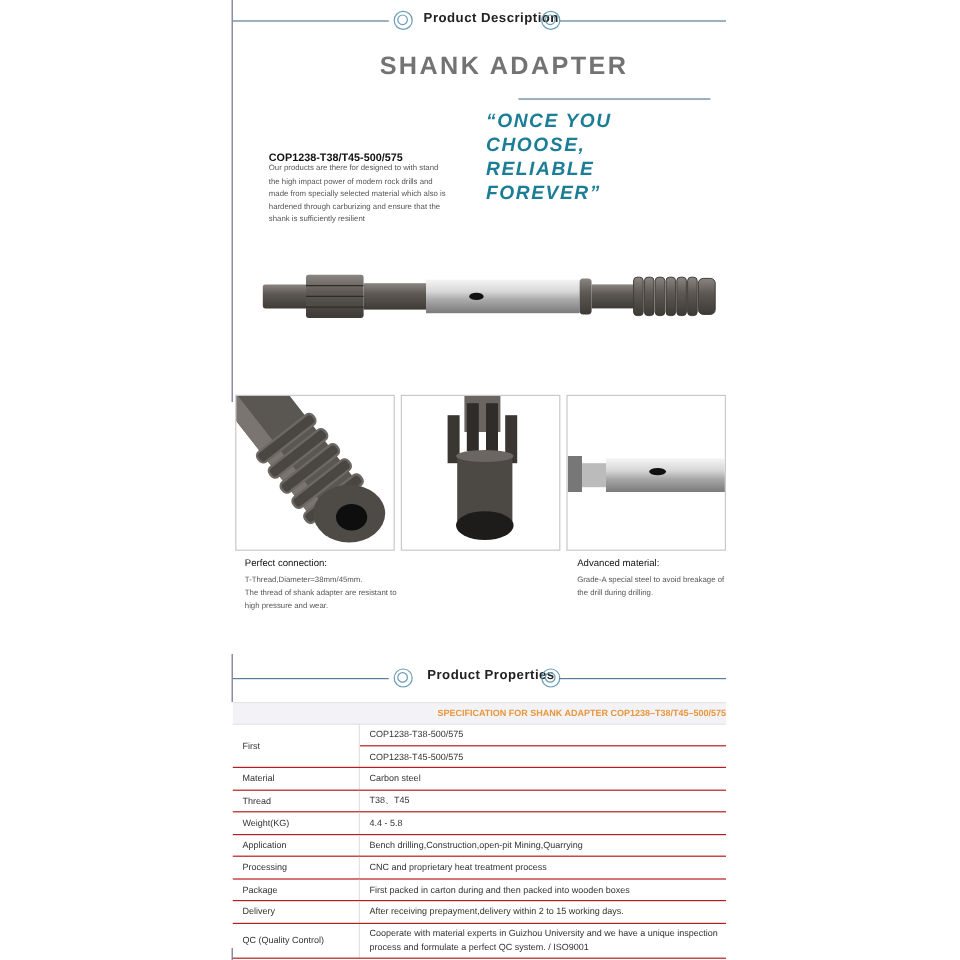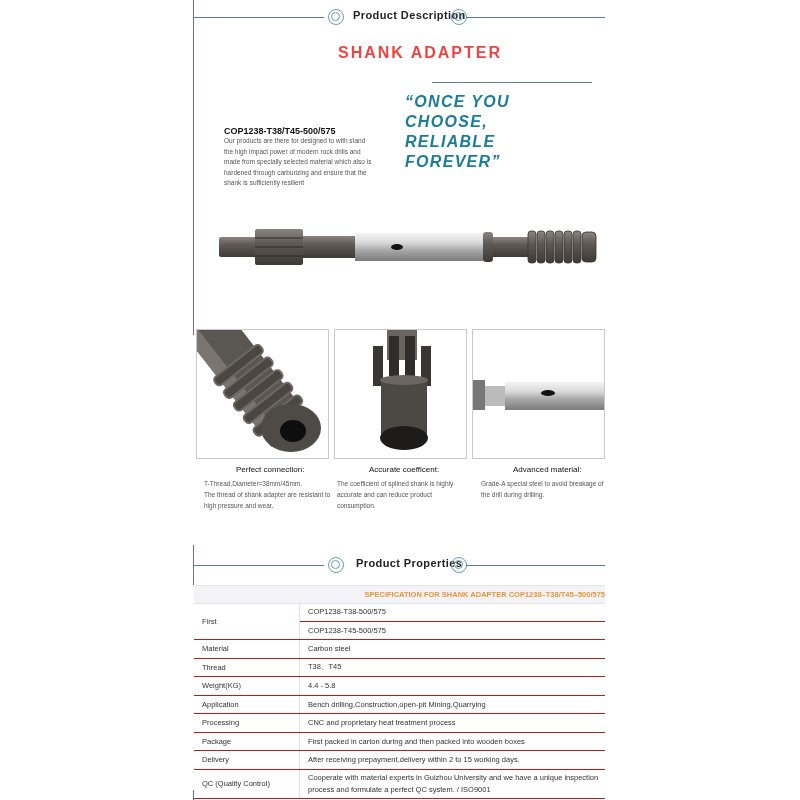--- a/index.html
+++ b/index.html
@@ -10,34 +10,34 @@
   .leftrule3 { position:absolute; left:193px; top:790px; width:1px; height:10px; background:#6f6f93; }
 
   .sect-header { position:absolute; left:194px; width:411px; height:26px; }
   .sect-header .line { position:absolute; top:12px; height:1px; background:#5b7e97; }
   .sect-header .line.l { left:0; width:130px; }
   .sect-header .line.r { left:272px; width:139px; }
   .sect-header .ring { position:absolute; top:4px; width:16px; height:16px; border-radius:50%; border:1.5px solid #6a9db5; box-sizing:border-box; }
   .sect-header .ring::after { content:""; position:absolute; left:2px; top:2px; width:9px; height:9px; border-radius:50%; border:1px solid #6a9db5; box-sizing:border-box; }
   .sect-header .title { position:absolute; top:4px; font-size:11px; font-weight:bold; color:#222; letter-spacing:0.4px; }
 
-  .main-title { position:absolute; left:300px; top:44px; width:240px; text-align:center; font-size:16px; font-weight:bold; color:#ef4444; letter-spacing:2px; }
+  .main-title { position:absolute; left:300px; top:44px; width:240px; text-align:center; font-size:21px; font-weight:bold; color:#737373; letter-spacing:2px; }
   .title-rule { position:absolute; left:432px; top:82px; width:160px; height:1px; background:#5b7e97; }
   .slogan { position:absolute; left:405px; top:92px; width:190px; font-size:16px; font-weight:bold; font-style:italic; color:#1b7d96; line-height:20px; letter-spacing:1.3px; }
 
   .model-title { position:absolute; left:224px; top:126px; font-size:9px; font-weight:bold; color:#111;text-align:right; }
   .model-desc { position:absolute; left:224px; top:136px; width:150px; font-size:6.5px; color:#555; line-height:10.6px; }
 
   .shank { position:absolute; left:217px; top:226px; width:385px; height:42px; }
 
   .photos { position:absolute; left:196px; top:329px; width:410px; height:132px; }
   .photo { position:absolute; top:0; width:133px; height:130px; border:1px solid #c9c9c9; box-sizing:border-box; background:#fff; overflow:hidden; }
 
   .feature { position:absolute; top:465px; width:132px; }
-  .feature .ft { font-size:8px; color:#111; margin-bottom:4px;margin-left:32px; }
+  .feature .ft { font-size:8px; color:#111; margin-bottom:4px; }
   .feature .fd { font-size:6.5px; color:#555; line-height:11px; }
 
   .spec-header { position:absolute; left:194px; top:585px; width:411px; height:17px; background:#f3f3f7; border-top:1px solid #e4e4ea; border-bottom:1px solid #e4e4ea; text-align:right; font-size:7.5px; font-weight:bold; color:#e8963b; line-height:17px; }
   table.spec { position:absolute; left:194px; top:603px; width:411px; border-collapse:collapse; font-size:7.5px; color:#333; }
   table.spec td { border-bottom:1px solid #b91c1c; padding:0 0 0 8px; height:17.5px; vertical-align:middle; }
   table.spec td.k { width:97px; border-right:1px solid #e2e2e2; }
   table.spec td.v { padding-left:8px; }
   table.spec tr.tall td { height:28px; line-height:12px; }
 </style>
 </head>
@@ -139,24 +139,20 @@
         <ellipse cx="75" cy="63" rx="7" ry="3" fill="#111"></ellipse>
       </svg>
     </div>
   </div>
 
   <div class="feature" style="left:204px;">
     <div class="ft">Perfect connection:</div>
     <div class="fd">T-Thread,Diameter=38mm/45mm.</div>
     <div class="fd">The thread of shank adapter are resistant to high pressure and wear.</div>
   </div>
-  <div class="feature" style="left:337px;">
-    <div class="ft">Accurate coefficent:</div>
-    <div class="fd">The coefficient of splined shank is highly accurate and can reduce product consumption.</div>
-  </div>
   <div class="feature" style="left:481px;">
     <div class="ft">Advanced material:</div>
     <div class="fd">Grade-A special steel to avoid breakage of the drill during drilling.</div>
   </div>
 
   <div class="sect-header" style="top:553px;">
     <div class="line l"></div>
     <div class="ring" style="left:134px;"></div>
     <div class="title" style="left:162px;">Product Properties</div>
     <div class="ring" style="left:257px;"></div>

